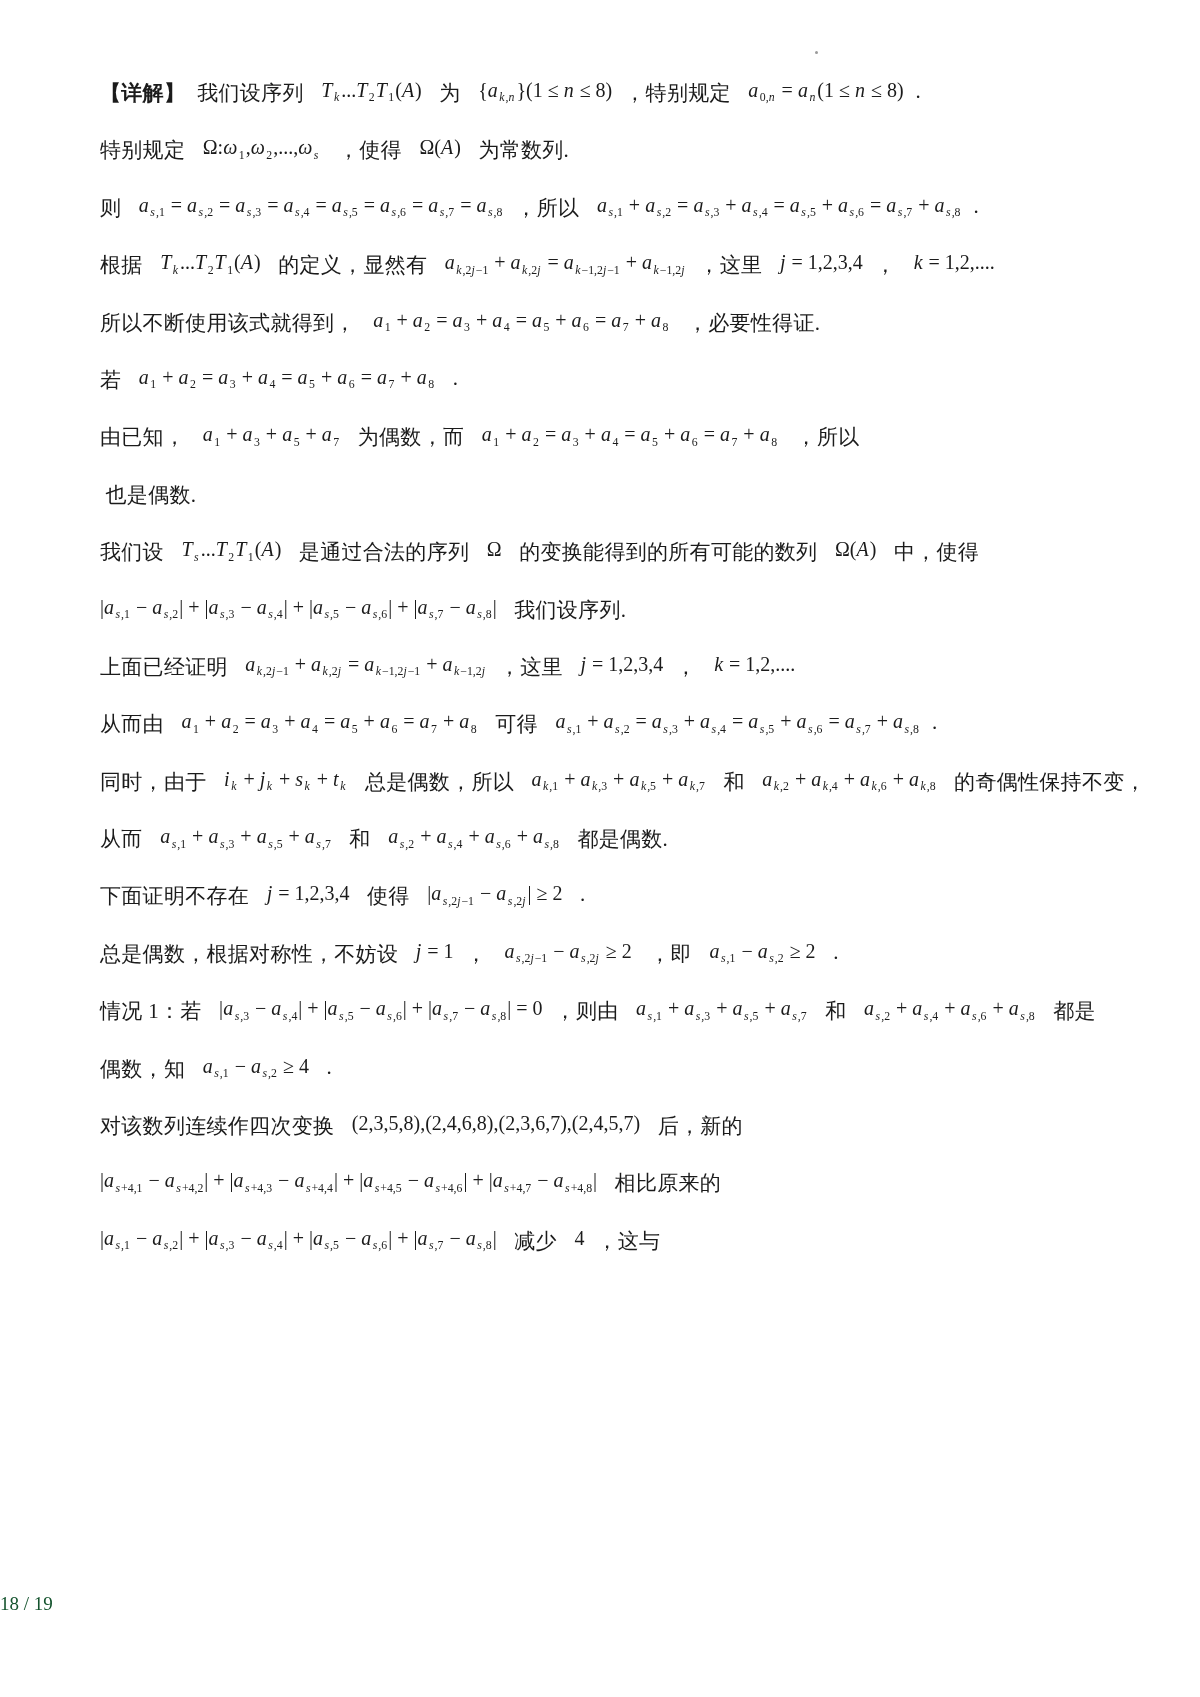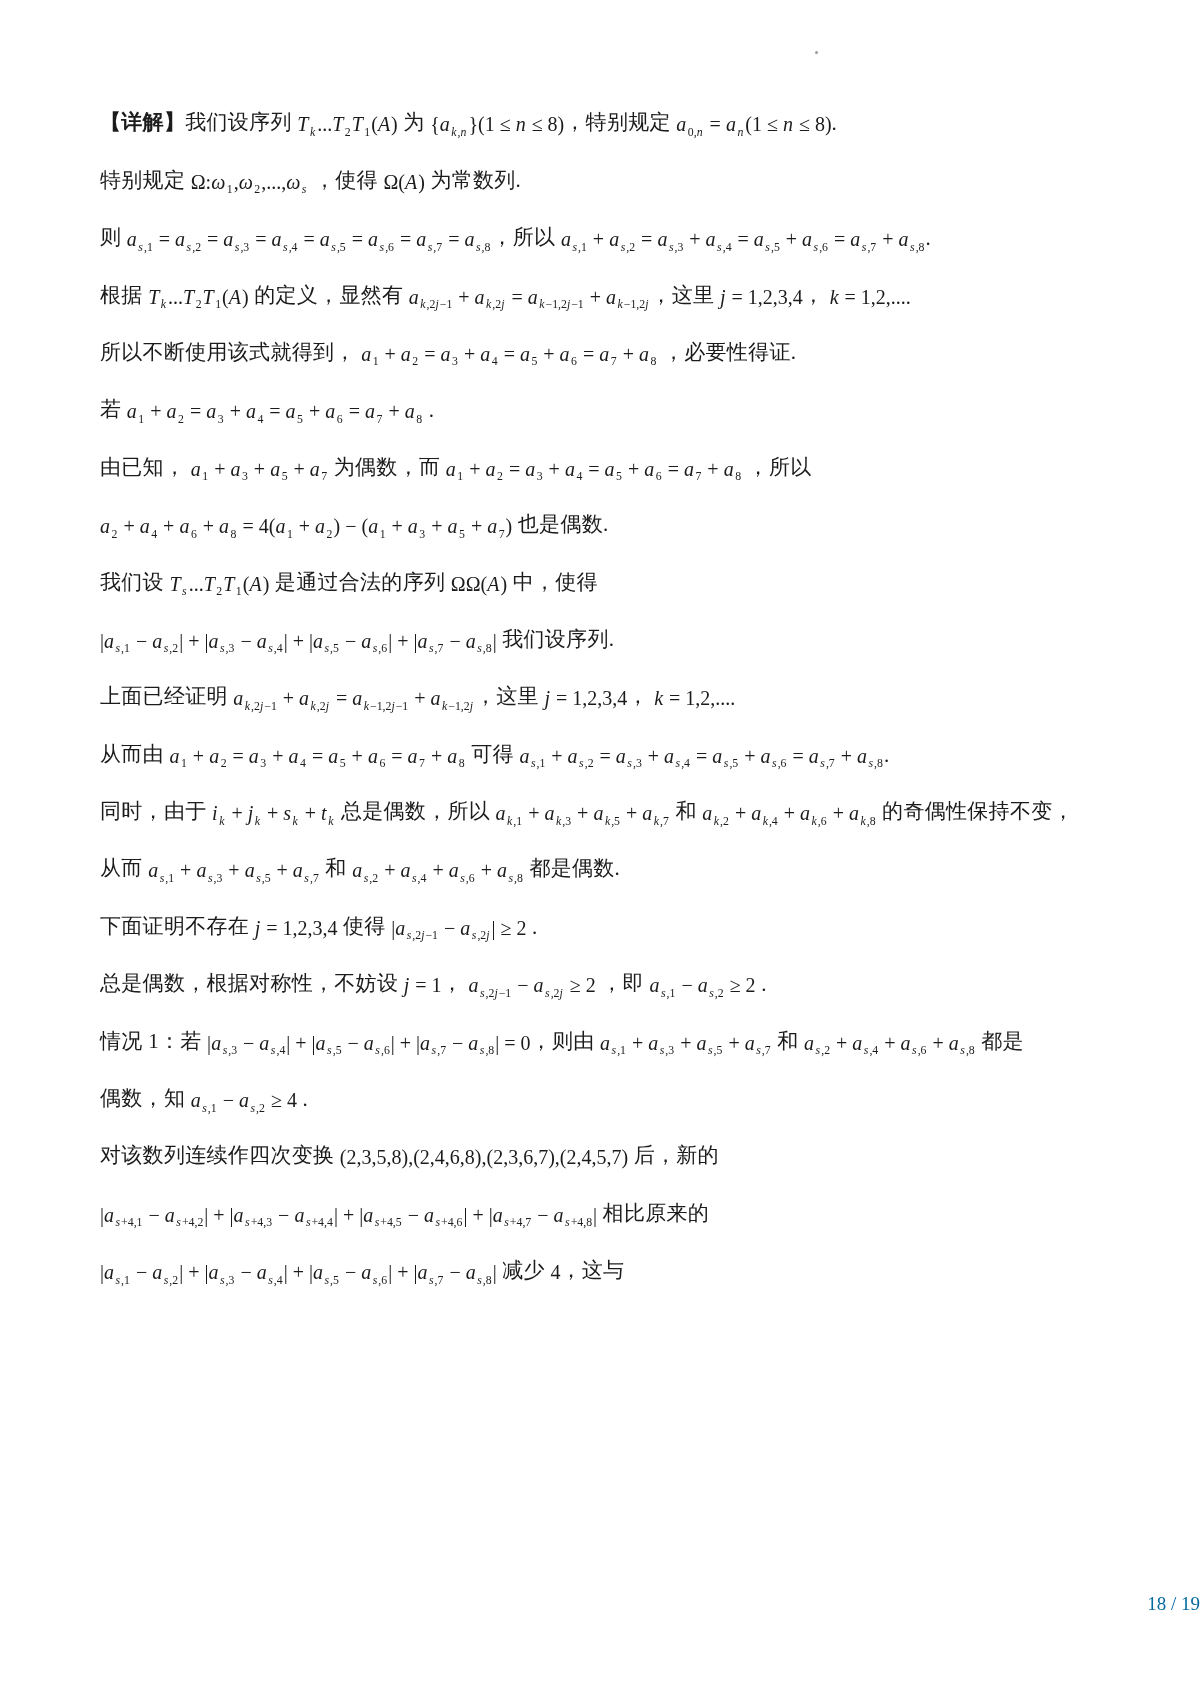--- a/index.html
+++ b/index.html
@@ -12,41 +12,42 @@
     overflow: hidden;
   }
   .doc-body {
     position: absolute;
     left: 100px; top: 79px;
     width: 1020px;
   }
   .line {
     height: 57.4px;
     display: flex;
-    align-items: flex-end;
+    align-items: flex-start;
     flex-wrap: nowrap;
     white-space: pre;
+    gap: 12px;
   }
   .seg-t { font-size: 21px; letter-spacing: 0.3px; }
   .seg-t.bold { font-weight: bold; }
   .seg-m { font-size: 20px; }
   .seg-m i { font-style: italic; padding-right: 1px; }
   .seg-m sub {
     font-size: 59%;
     line-height: 0;
     vertical-align: -0.38em;
     margin: 0 1px 0 0.5px;
   }
   .page-footer {
     position: absolute;
     left: 0; right: 0;
     top: 1593px;
-    text-align: right;
+    text-align: left;
     font-size: 19px;
-    color: #0369a1;
+    color: #14532d;
   }
   .speck {
     position: absolute;
     left: 815px; top: 51px;
     width: 3px; height: 3px;
     border-radius: 50%;
     background: #9a9a9a;
   }
 </style>
 </head>
@@ -55,22 +56,22 @@
 <div class="speck"></div>
 
 <div class="doc-body">
     <div class="line"><span class="seg-t bold">【详解】</span><span class="seg-t">我们设序列 </span><span class="seg-m"><i>T</i><sub><i>k</i></sub>...<i>T</i><sub>2</sub><i>T</i><sub>1</sub>(<i>A</i>)</span><span class="seg-t"> 为 </span><span class="seg-m">{<i>a</i><sub><i>k</i>,<i>n</i></sub>}(1 ≤ <i>n</i> ≤ 8)</span><span class="seg-t">，特别规定 </span><span class="seg-m"><i>a</i><sub>0,<i>n</i></sub> = <i>a</i><sub><i>n</i></sub>(1 ≤ <i>n</i> ≤ 8)</span><span class="seg-t">.</span></div>
     <div class="line"><span class="seg-t">特别规定 </span><span class="seg-m">Ω:<i>ω</i><sub>1</sub>,<i>ω</i><sub>2</sub>,...,<i>ω</i><sub><i>s</i></sub></span><span class="seg-t"> ，使得 </span><span class="seg-m">Ω(<i>A</i>)</span><span class="seg-t"> 为常数列.</span></div>
     <div class="line"><span class="seg-t">则 </span><span class="seg-m"><i>a</i><sub><i>s</i>,1</sub> = <i>a</i><sub><i>s</i>,2</sub> = <i>a</i><sub><i>s</i>,3</sub> = <i>a</i><sub><i>s</i>,4</sub> = <i>a</i><sub><i>s</i>,5</sub> = <i>a</i><sub><i>s</i>,6</sub> = <i>a</i><sub><i>s</i>,7</sub> = <i>a</i><sub><i>s</i>,8</sub></span><span class="seg-t">，所以 </span><span class="seg-m"><i>a</i><sub><i>s</i>,1</sub> + <i>a</i><sub><i>s</i>,2</sub> = <i>a</i><sub><i>s</i>,3</sub> + <i>a</i><sub><i>s</i>,4</sub> = <i>a</i><sub><i>s</i>,5</sub> + <i>a</i><sub><i>s</i>,6</sub> = <i>a</i><sub><i>s</i>,7</sub> + <i>a</i><sub><i>s</i>,8</sub></span><span class="seg-t">.</span></div>
     <div class="line"><span class="seg-t">根据 </span><span class="seg-m"><i>T</i><sub><i>k</i></sub>...<i>T</i><sub>2</sub><i>T</i><sub>1</sub>(<i>A</i>)</span><span class="seg-t"> 的定义，显然有 </span><span class="seg-m"><i>a</i><sub><i>k</i>,2<i>j</i>−1</sub> + <i>a</i><sub><i>k</i>,2<i>j</i></sub> = <i>a</i><sub><i>k</i>−1,2<i>j</i>−1</sub> + <i>a</i><sub><i>k</i>−1,2<i>j</i></sub></span><span class="seg-t">，这里 </span><span class="seg-m"><i>j</i> = 1,2,3,4</span><span class="seg-t">， </span><span class="seg-m"><i>k</i> = 1,2,....</span></div>
     <div class="line"><span class="seg-t">所以不断使用该式就得到， </span><span class="seg-m"><i>a</i><sub>1</sub> + <i>a</i><sub>2</sub> = <i>a</i><sub>3</sub> + <i>a</i><sub>4</sub> = <i>a</i><sub>5</sub> + <i>a</i><sub>6</sub> = <i>a</i><sub>7</sub> + <i>a</i><sub>8</sub></span><span class="seg-t"> ，必要性得证.</span></div>
     <div class="line"><span class="seg-t">若 </span><span class="seg-m"><i>a</i><sub>1</sub> + <i>a</i><sub>2</sub> = <i>a</i><sub>3</sub> + <i>a</i><sub>4</sub> = <i>a</i><sub>5</sub> + <i>a</i><sub>6</sub> = <i>a</i><sub>7</sub> + <i>a</i><sub>8</sub></span><span class="seg-t"> .</span></div>
     <div class="line"><span class="seg-t">由已知， </span><span class="seg-m"><i>a</i><sub>1</sub> + <i>a</i><sub>3</sub> + <i>a</i><sub>5</sub> + <i>a</i><sub>7</sub></span><span class="seg-t"> 为偶数，而 </span><span class="seg-m"><i>a</i><sub>1</sub> + <i>a</i><sub>2</sub> = <i>a</i><sub>3</sub> + <i>a</i><sub>4</sub> = <i>a</i><sub>5</sub> + <i>a</i><sub>6</sub> = <i>a</i><sub>7</sub> + <i>a</i><sub>8</sub></span><span class="seg-t"> ，所以</span></div>
-    <div class="line"><span class="seg-m"><i>a</i><sub>2</sub> + <i>a</i><sub>4</sub> + <i>a</i><sub>6</sub> + <i>a</i><sub>8</sub> = 4(<i>a</i><sub>1</sub> + <i>a</i><sub>2</sub>) − (<i>a</i><sub>1</sub> + <i>a</i><sub>3</sub> + <i>a</i><sub>5</sub> + <i>a</i><sub>7</sub>)</span><span class="seg-t"> 也是偶数.</span></div>
-    <div class="line"><span class="seg-t">我们设 </span><span class="seg-m"><i>T</i><sub><i>s</i></sub>...<i>T</i><sub>2</sub><i>T</i><sub>1</sub>(<i>A</i>)</span><span class="seg-t"> 是通过合法的序列 </span><span class="seg-m">Ω</span><span class="seg-m">Ω(<i>A</i>)</span><span class="seg-t"> 中，使得</span></div>
+    <div class="line"><span class="seg-t"> 也是偶数.</span></div>
+    <div class="line"><span class="seg-t">我们设 </span><span class="seg-m"><i>T</i><sub><i>s</i></sub>...<i>T</i><sub>2</sub><i>T</i><sub>1</sub>(<i>A</i>)</span><span class="seg-t"> 是通过合法的序列 </span><span class="seg-m">Ω</span><span class="seg-t"> 的变换能得到的所有可能的数列 </span><span class="seg-m">Ω(<i>A</i>)</span><span class="seg-t"> 中，使得</span></div>
     <div class="line"><span class="seg-m">|<i>a</i><sub><i>s</i>,1</sub> − <i>a</i><sub><i>s</i>,2</sub>| + |<i>a</i><sub><i>s</i>,3</sub> − <i>a</i><sub><i>s</i>,4</sub>| + |<i>a</i><sub><i>s</i>,5</sub> − <i>a</i><sub><i>s</i>,6</sub>| + |<i>a</i><sub><i>s</i>,7</sub> − <i>a</i><sub><i>s</i>,8</sub>|</span><span class="seg-t"> 我们设序列.</span></div>
     <div class="line"><span class="seg-t">上面已经证明 </span><span class="seg-m"><i>a</i><sub><i>k</i>,2<i>j</i>−1</sub> + <i>a</i><sub><i>k</i>,2<i>j</i></sub> = <i>a</i><sub><i>k</i>−1,2<i>j</i>−1</sub> + <i>a</i><sub><i>k</i>−1,2<i>j</i></sub></span><span class="seg-t">，这里 </span><span class="seg-m"><i>j</i> = 1,2,3,4</span><span class="seg-t">， </span><span class="seg-m"><i>k</i> = 1,2,....</span></div>
     <div class="line"><span class="seg-t">从而由 </span><span class="seg-m"><i>a</i><sub>1</sub> + <i>a</i><sub>2</sub> = <i>a</i><sub>3</sub> + <i>a</i><sub>4</sub> = <i>a</i><sub>5</sub> + <i>a</i><sub>6</sub> = <i>a</i><sub>7</sub> + <i>a</i><sub>8</sub></span><span class="seg-t"> 可得 </span><span class="seg-m"><i>a</i><sub><i>s</i>,1</sub> + <i>a</i><sub><i>s</i>,2</sub> = <i>a</i><sub><i>s</i>,3</sub> + <i>a</i><sub><i>s</i>,4</sub> = <i>a</i><sub><i>s</i>,5</sub> + <i>a</i><sub><i>s</i>,6</sub> = <i>a</i><sub><i>s</i>,7</sub> + <i>a</i><sub><i>s</i>,8</sub></span><span class="seg-t">.</span></div>
     <div class="line"><span class="seg-t">同时，由于 </span><span class="seg-m"><i>i</i><sub><i>k</i></sub> + <i>j</i><sub><i>k</i></sub> + <i>s</i><sub><i>k</i></sub> + <i>t</i><sub><i>k</i></sub></span><span class="seg-t"> 总是偶数，所以 </span><span class="seg-m"><i>a</i><sub><i>k</i>,1</sub> + <i>a</i><sub><i>k</i>,3</sub> + <i>a</i><sub><i>k</i>,5</sub> + <i>a</i><sub><i>k</i>,7</sub></span><span class="seg-t"> 和 </span><span class="seg-m"><i>a</i><sub><i>k</i>,2</sub> + <i>a</i><sub><i>k</i>,4</sub> + <i>a</i><sub><i>k</i>,6</sub> + <i>a</i><sub><i>k</i>,8</sub></span><span class="seg-t"> 的奇偶性保持不变，</span></div>
     <div class="line"><span class="seg-t">从而 </span><span class="seg-m"><i>a</i><sub><i>s</i>,1</sub> + <i>a</i><sub><i>s</i>,3</sub> + <i>a</i><sub><i>s</i>,5</sub> + <i>a</i><sub><i>s</i>,7</sub></span><span class="seg-t"> 和 </span><span class="seg-m"><i>a</i><sub><i>s</i>,2</sub> + <i>a</i><sub><i>s</i>,4</sub> + <i>a</i><sub><i>s</i>,6</sub> + <i>a</i><sub><i>s</i>,8</sub></span><span class="seg-t"> 都是偶数.</span></div>
     <div class="line"><span class="seg-t">下面证明不存在 </span><span class="seg-m"><i>j</i> = 1,2,3,4</span><span class="seg-t"> 使得 </span><span class="seg-m">|<i>a</i><sub><i>s</i>,2<i>j</i>−1</sub> − <i>a</i><sub><i>s</i>,2<i>j</i></sub>| ≥ 2</span><span class="seg-t"> .</span></div>
     <div class="line"><span class="seg-t">总是偶数，根据对称性，不妨设 </span><span class="seg-m"><i>j</i> = 1</span><span class="seg-t">， </span><span class="seg-m"><i>a</i><sub><i>s</i>,2<i>j</i>−1</sub> − <i>a</i><sub><i>s</i>,2<i>j</i></sub> ≥ 2</span><span class="seg-t"> ，即 </span><span class="seg-m"><i>a</i><sub><i>s</i>,1</sub> − <i>a</i><sub><i>s</i>,2</sub> ≥ 2</span><span class="seg-t"> .</span></div>
     <div class="line"><span class="seg-t">情况 1：若 </span><span class="seg-m">|<i>a</i><sub><i>s</i>,3</sub> − <i>a</i><sub><i>s</i>,4</sub>| + |<i>a</i><sub><i>s</i>,5</sub> − <i>a</i><sub><i>s</i>,6</sub>| + |<i>a</i><sub><i>s</i>,7</sub> − <i>a</i><sub><i>s</i>,8</sub>| = 0</span><span class="seg-t">，则由 </span><span class="seg-m"><i>a</i><sub><i>s</i>,1</sub> + <i>a</i><sub><i>s</i>,3</sub> + <i>a</i><sub><i>s</i>,5</sub> + <i>a</i><sub><i>s</i>,7</sub></span><span class="seg-t"> 和 </span><span class="seg-m"><i>a</i><sub><i>s</i>,2</sub> + <i>a</i><sub><i>s</i>,4</sub> + <i>a</i><sub><i>s</i>,6</sub> + <i>a</i><sub><i>s</i>,8</sub></span><span class="seg-t"> 都是</span></div>
     <div class="line"><span class="seg-t">偶数，知 </span><span class="seg-m"><i>a</i><sub><i>s</i>,1</sub> − <i>a</i><sub><i>s</i>,2</sub> ≥ 4</span><span class="seg-t"> .</span></div>
     <div class="line"><span class="seg-t">对该数列连续作四次变换 </span><span class="seg-m">(2,3,5,8),(2,4,6,8),(2,3,6,7),(2,4,5,7)</span><span class="seg-t"> 后，新的</span></div>

